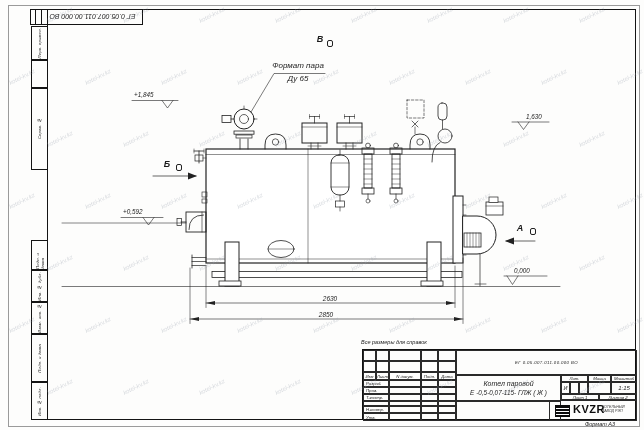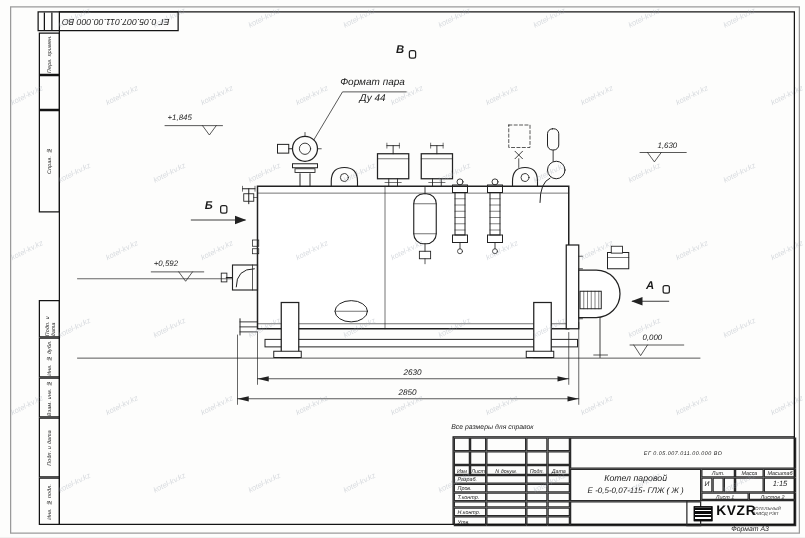--- a/index.html
+++ b/index.html
@@ -245,21 +245,21 @@
       <polygon points="206,303 215,300.9 215,305.1"></polygon>
       <polygon points="455,303 446,300.9 446,305.1"></polygon>
       <polygon points="190,319 199,316.9 199,321.1"></polygon>
       <polygon points="463,319 454,316.9 454,321.1"></polygon>
       <polygon points="197,176 188,172.6 188,179.4"></polygon>
       <polygon points="505,241 514,237.6 514,244.4"></polygon>
     </g>
   </svg>
 
   <div class="dt ctr" style="left:262px;top:61px;width:72px;font-size:8px">Формат пара</div>
-  <div class="dt ctr" style="left:262px;top:74px;width:72px;font-size:8px">Ду 44</div>
+  <div class="dt ctr" style="left:262px;top:74px;width:72px;font-size:8px">Ду 65</div>
 
   <div class="dt ctr" style="left:312px;top:34px;width:16px;font-size:9px;font-weight:bold">В</div>
   <div class="subbox" style="left:327px;top:40px"></div>
 
   <div class="dt ctr" style="left:160px;top:159px;width:14px;font-size:9px;font-weight:bold">Б</div>
   <div class="subbox" style="left:176px;top:164px"></div>
 
   <div class="dt ctr" style="left:512px;top:223px;width:16px;font-size:9px;font-weight:bold">А</div>
   <div class="subbox" style="left:530px;top:228px"></div>
 

